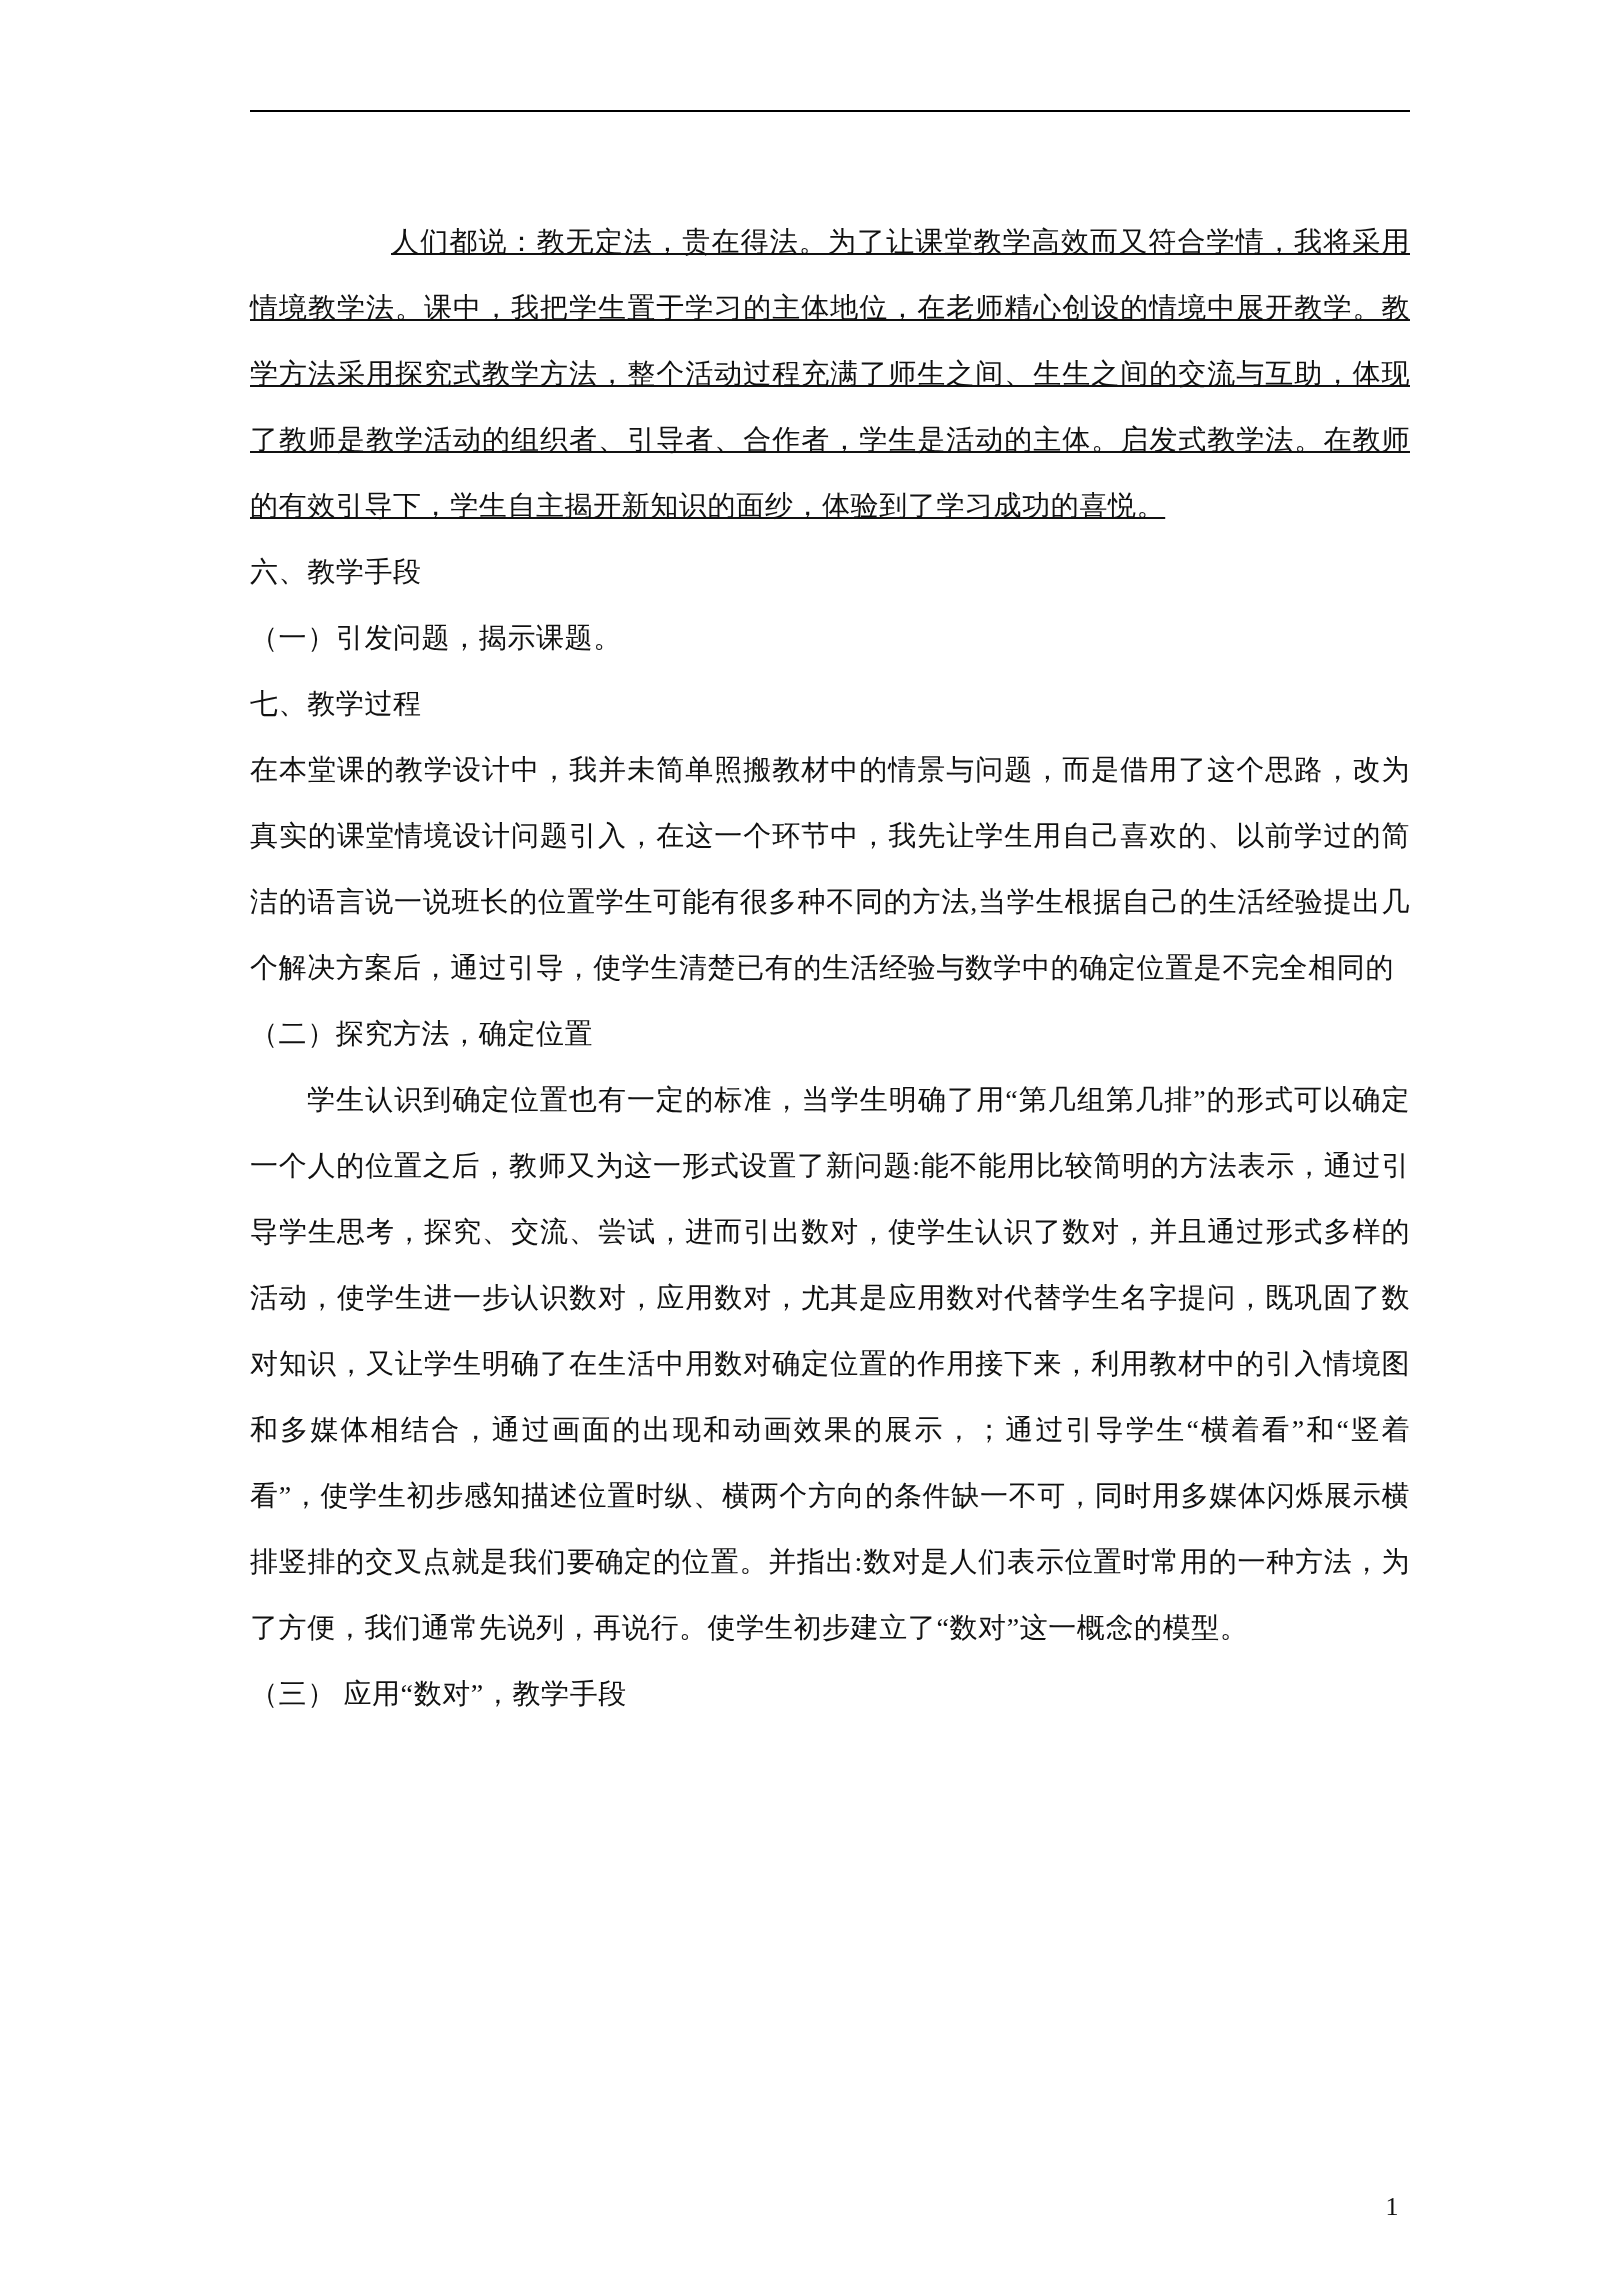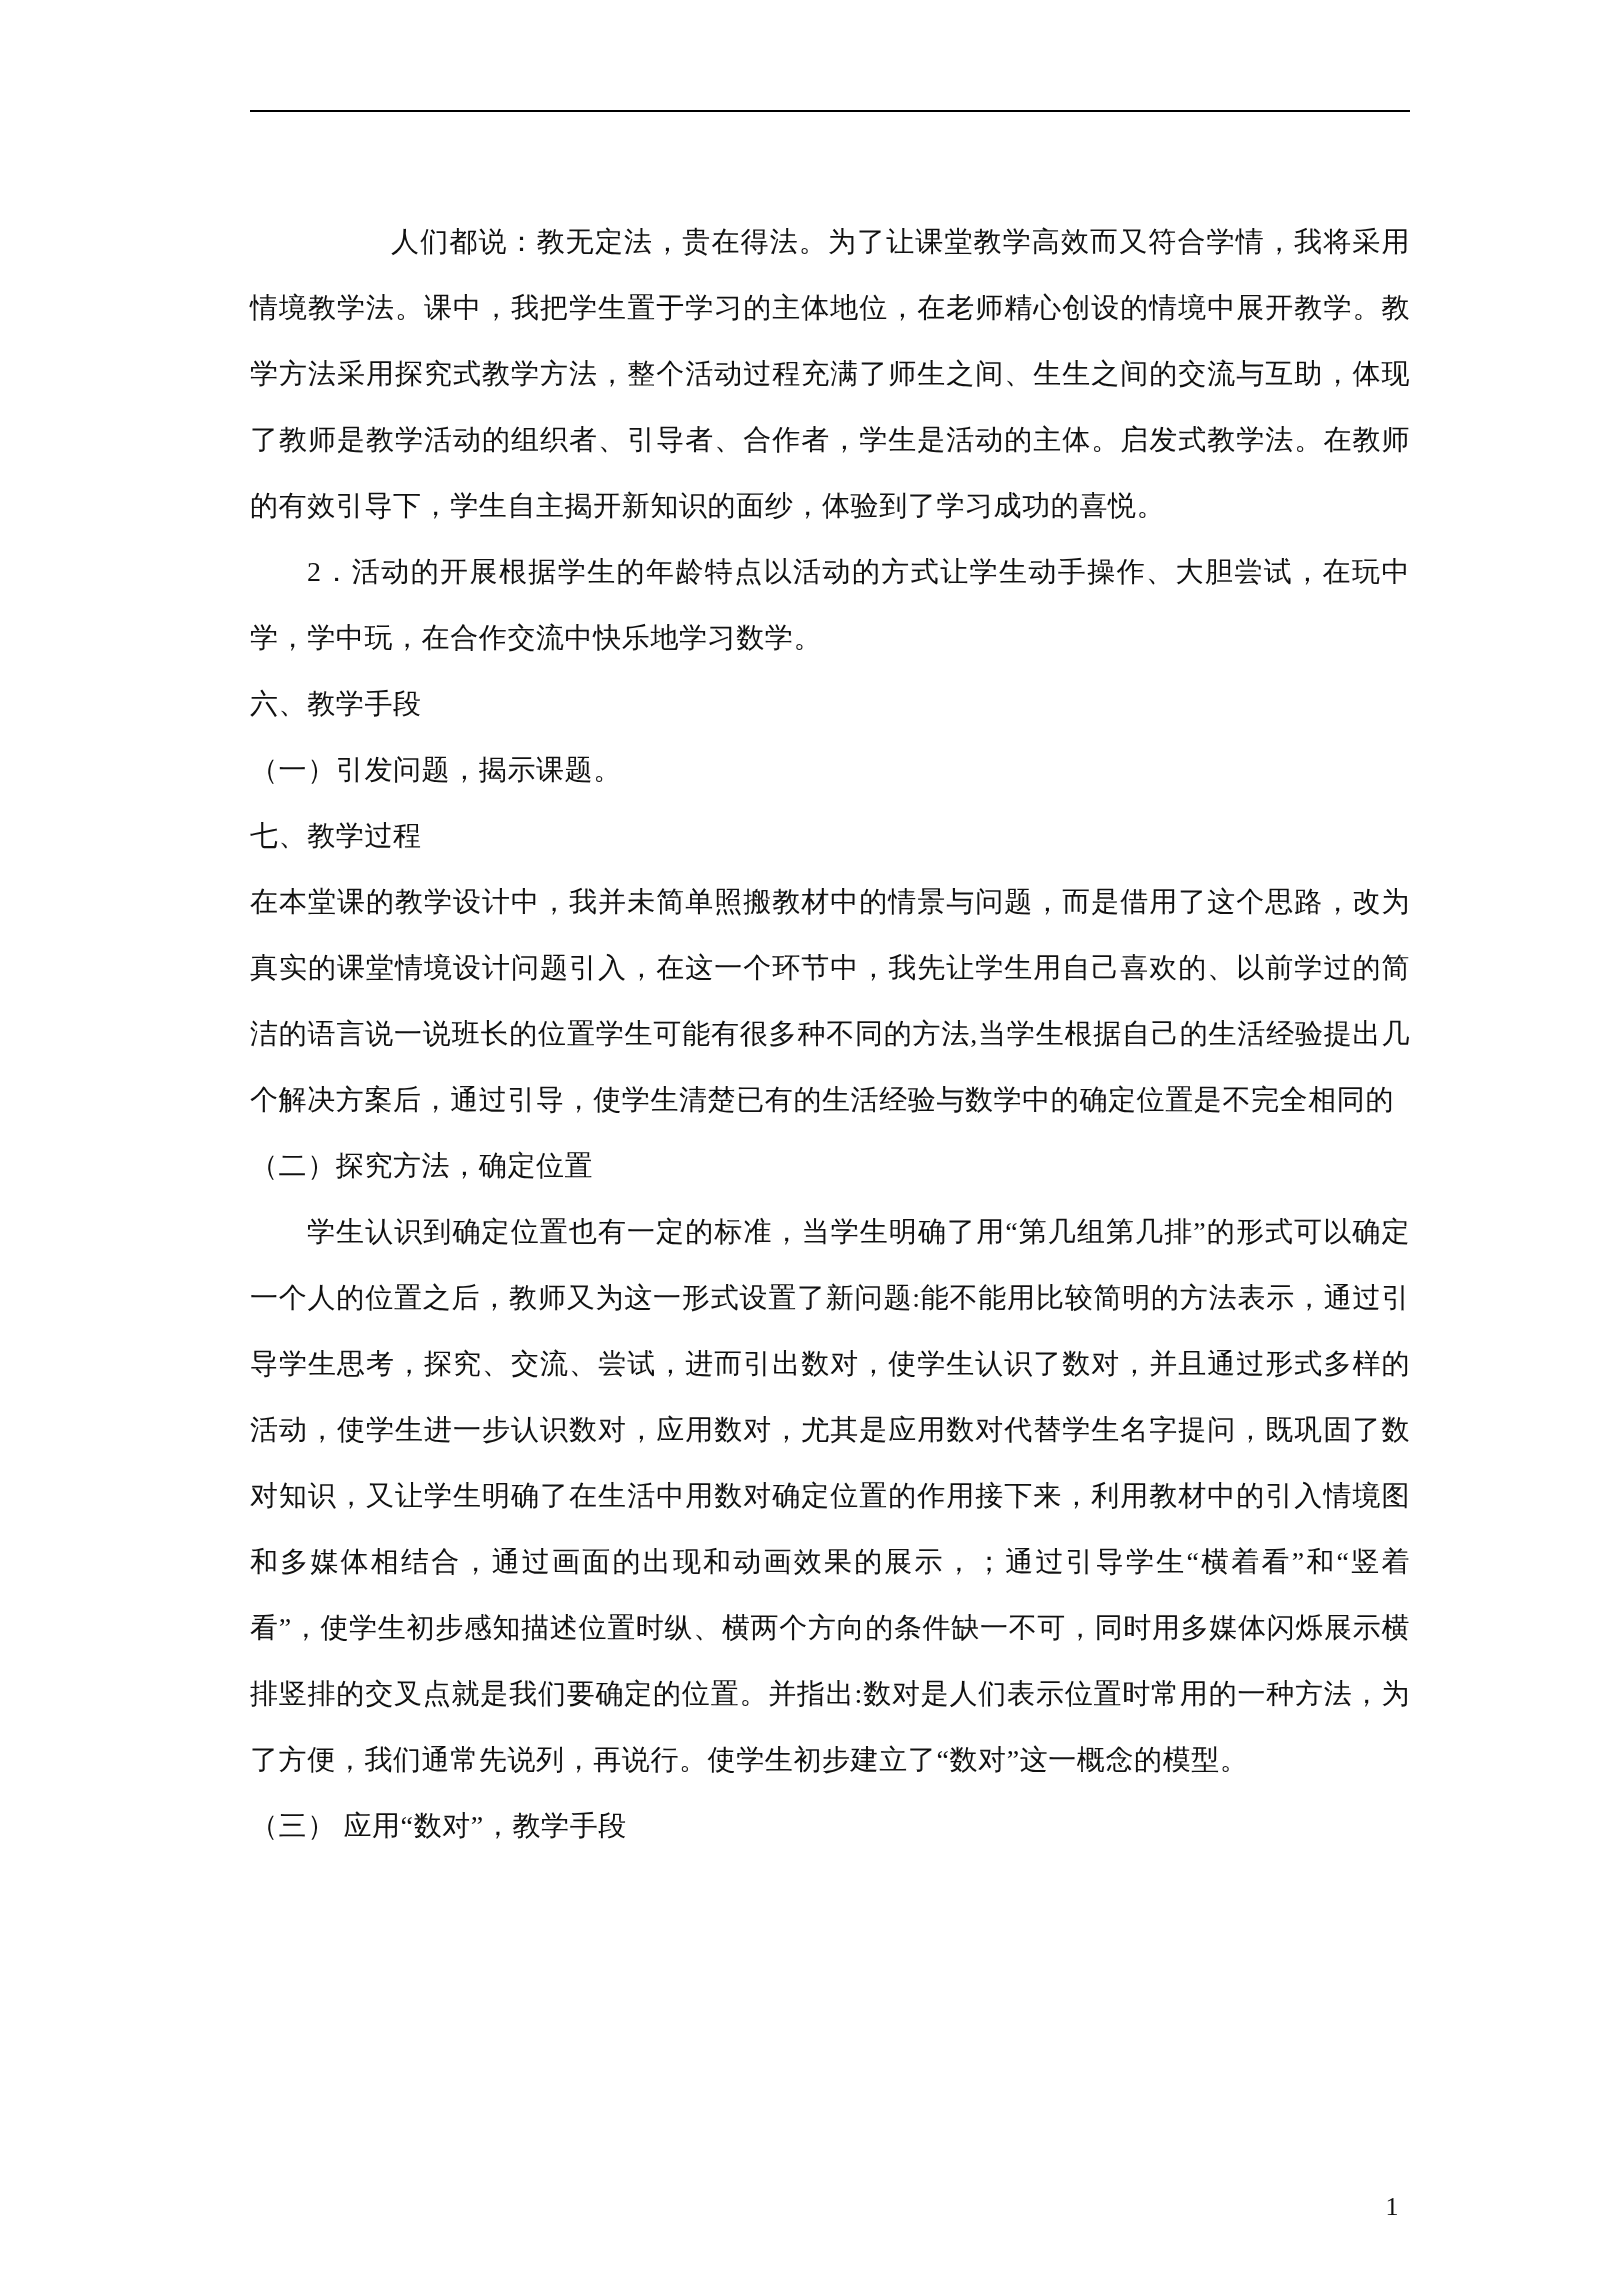--- a/index.html
+++ b/index.html
@@ -40,21 +40,21 @@
     line-height: 66px;
     letter-spacing: 0.6px;
     text-align: justify;
     text-justify: inter-ideograph;
     word-break: break-all;
   }
   .content p {
     margin: 0;
     padding: 0;
   }
-  .indent-lg { text-indent: 141px; }
+  .indent-lg { text-indent: 141px; text-decoration: underline; }
   .indent    { text-indent: 57px; }
   .flush     { text-indent: 0; }
   .page-number {
     position: absolute;
     left: 1375px;
     top: 2190px;
     width: 34px;
     font-size: 26px;
     line-height: 34px;
     text-align: center;
@@ -63,21 +63,20 @@
 </style>
 </head>
 <body>
 
 <div class="page">
 
   <div class="header-rule"></div>
 
   <div class="content">
     <p class="indent-lg">人们都说：教无定法，贵在得法。为了让课堂教学高效而又符合学情，我将采用情境教学法。课中，我把学生置于学习的主体地位，在老师精心创设的情境中展开教学。教学方法采用探究式教学方法，整个活动过程充满了师生之间、生生之间的交流与互助，体现了教师是教学活动的组织者、引导者、合作者，学生是活动的主体。启发式教学法。在教师的有效引导下，学生自主揭开新知识的面纱，体验到了学习成功的喜悦。</p>
-    <p class="indent">2．活动的开展根据学生的年龄特点以活动的方式让学生动手操作、大胆尝试，在玩中学，学中玩，在合作交流中快乐地学习数学。</p>
     <p class="flush">六、教学手段</p>
     <p class="flush">（一）引发问题，揭示课题。</p>
     <p class="flush">七、教学过程</p>
     <p class="flush">在本堂课的教学设计中，我并未简单照搬教材中的情景与问题，而是借用了这个思路，改为真实的课堂情境设计问题引入，在这一个环节中，我先让学生用自己喜欢的、以前学过的简洁的语言说一说班长的位置学生可能有很多种不同的方法,当学生根据自己的生活经验提出几个解决方案后，通过引导，使学生清楚已有的生活经验与数学中的确定位置是不完全相同的</p>
     <p class="flush">（二）探究方法，确定位置</p>
     <p class="indent">学生认识到确定位置也有一定的标准，当学生明确了用“第几组第几排”的形式可以确定一个人的位置之后，教师又为这一形式设置了新问题:能不能用比较简明的方法表示，通过引导学生思考，探究、交流、尝试，进而引出数对，使学生认识了数对，并且通过形式多样的活动，使学生进一步认识数对，应用数对，尤其是应用数对代替学生名字提问，既巩固了数对知识，又让学生明确了在生活中用数对确定位置的作用接下来，利用教材中的引入情境图和多媒体相结合，通过画面的出现和动画效果的展示，；通过引导学生“横着看”和“竖着看”，使学生初步感知描述位置时纵、横两个方向的条件缺一不可，同时用多媒体闪烁展示横排竖排的交叉点就是我们要确定的位置。并指出:数对是人们表示位置时常用的一种方法，为了方便，我们通常先说列，再说行。使学生初步建立了“数对”这一概念的模型。</p>
     <p class="flush">（三） 应用“数对”，教学手段</p>
   </div>
 
   <div class="page-number">1</div>

